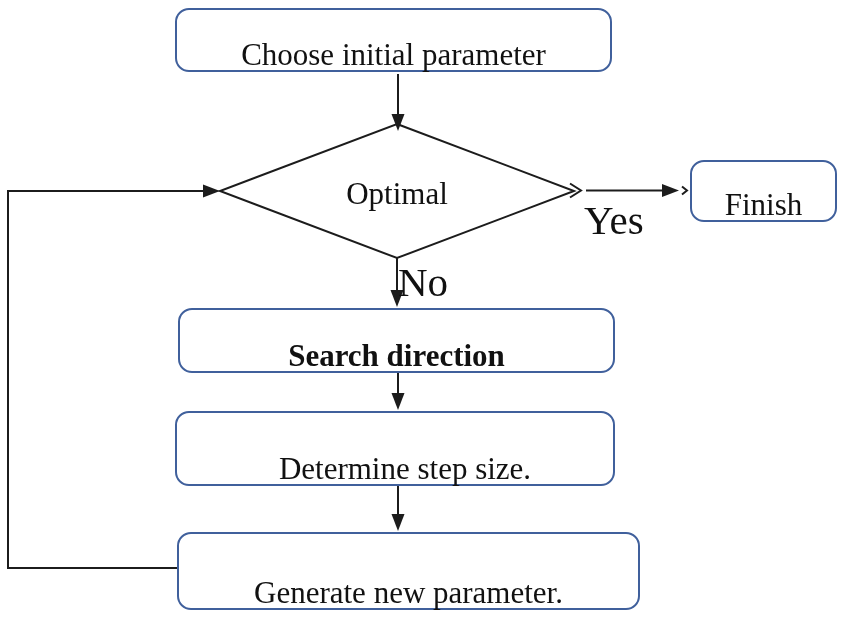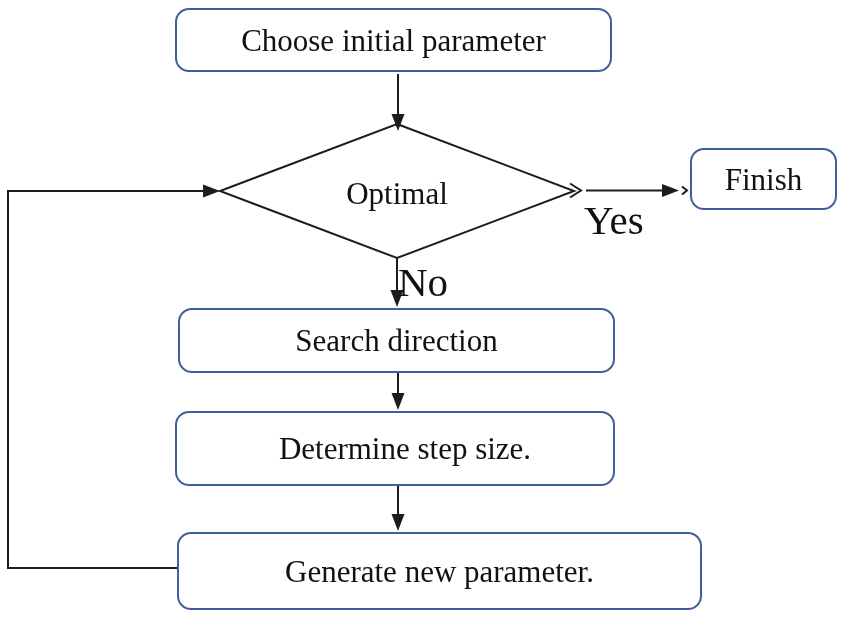--- a/index.html
+++ b/index.html
@@ -35,36 +35,36 @@
     stroke: none;
   }
   .diamond-shape {
     fill: var(--canvas);
     stroke: var(--connector);
     stroke-width: 2;
   }
   .node {
     position: absolute;
     display: flex;
-    align-items: center;
+    align-items: flex-end;
     justify-content: center;
     border: 2px solid var(--node-border);
     border-radius: 14px;
     background: var(--canvas);
     color: var(--text);
     font-size: 31px;
     line-height: 1;
     white-space: nowrap;
     text-align: center;
   }
   .node--start     { left: 175px; top: 8px;   width: 437px; height: 64px; }
-  .node--finish    { left: 690px; top: 148px; width: 147px; height: 62px; }
-  .node--search    { left: 178px; top: 308px; width: 437px; height: 65px; }
+  .node--finish    { left: 690px; top: 160px; width: 147px; height: 62px; }
+  .node--search    { left: 178px; top: 308px; width: 437px; height: 65px; font-weight: bold; }
   .node--step      { left: 175px; top: 411px; width: 440px; height: 75px; padding-left: 20px; }
-  .node--generate  { left: 177px; top: 532px; width: 525px; height: 78px; }
+  .node--generate  { left: 177px; top: 532px; width: 463px; height: 78px; }
   .decision-label {
     position: absolute;
     left: 297px; top: 176px;
     width: 200px; height: 34px;
     display: flex;
     align-items: center;
     justify-content: center;
     color: var(--text);
     font-size: 31px;
     line-height: 1;

